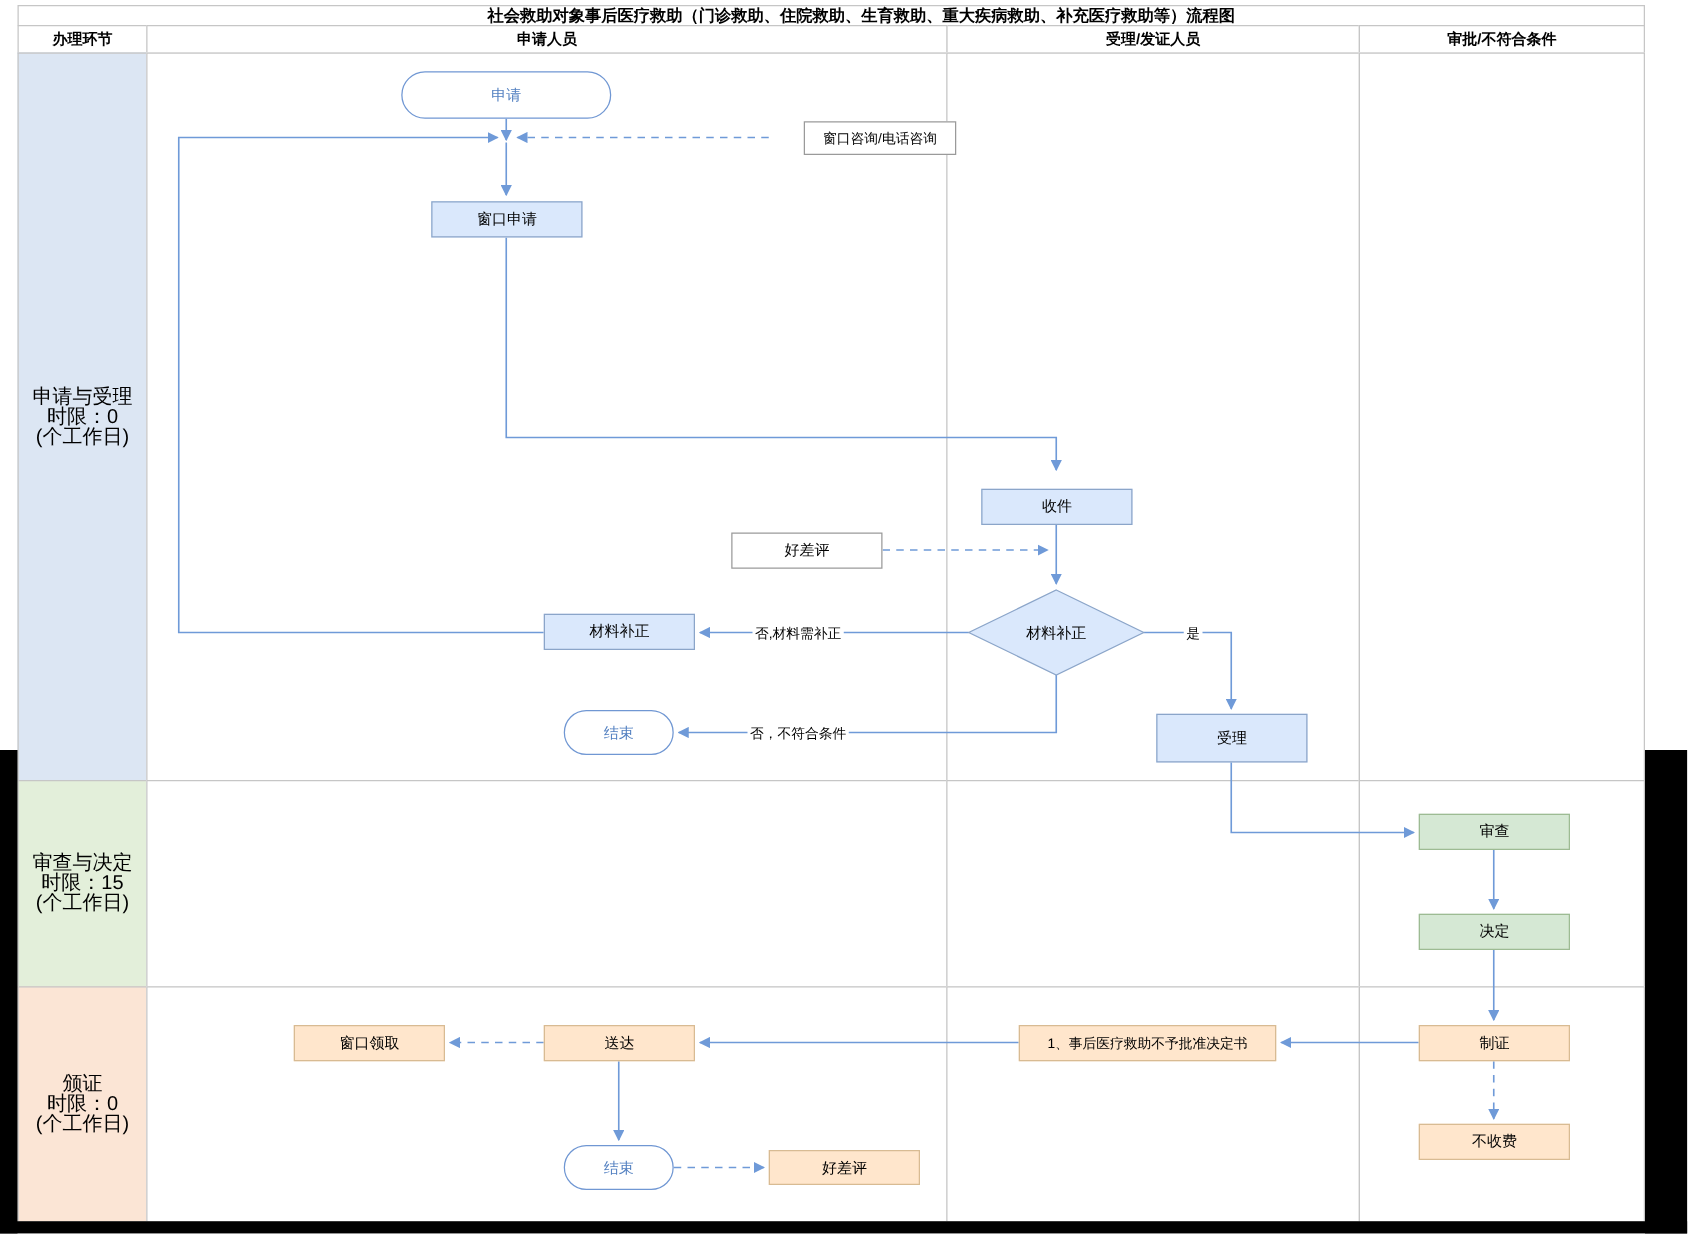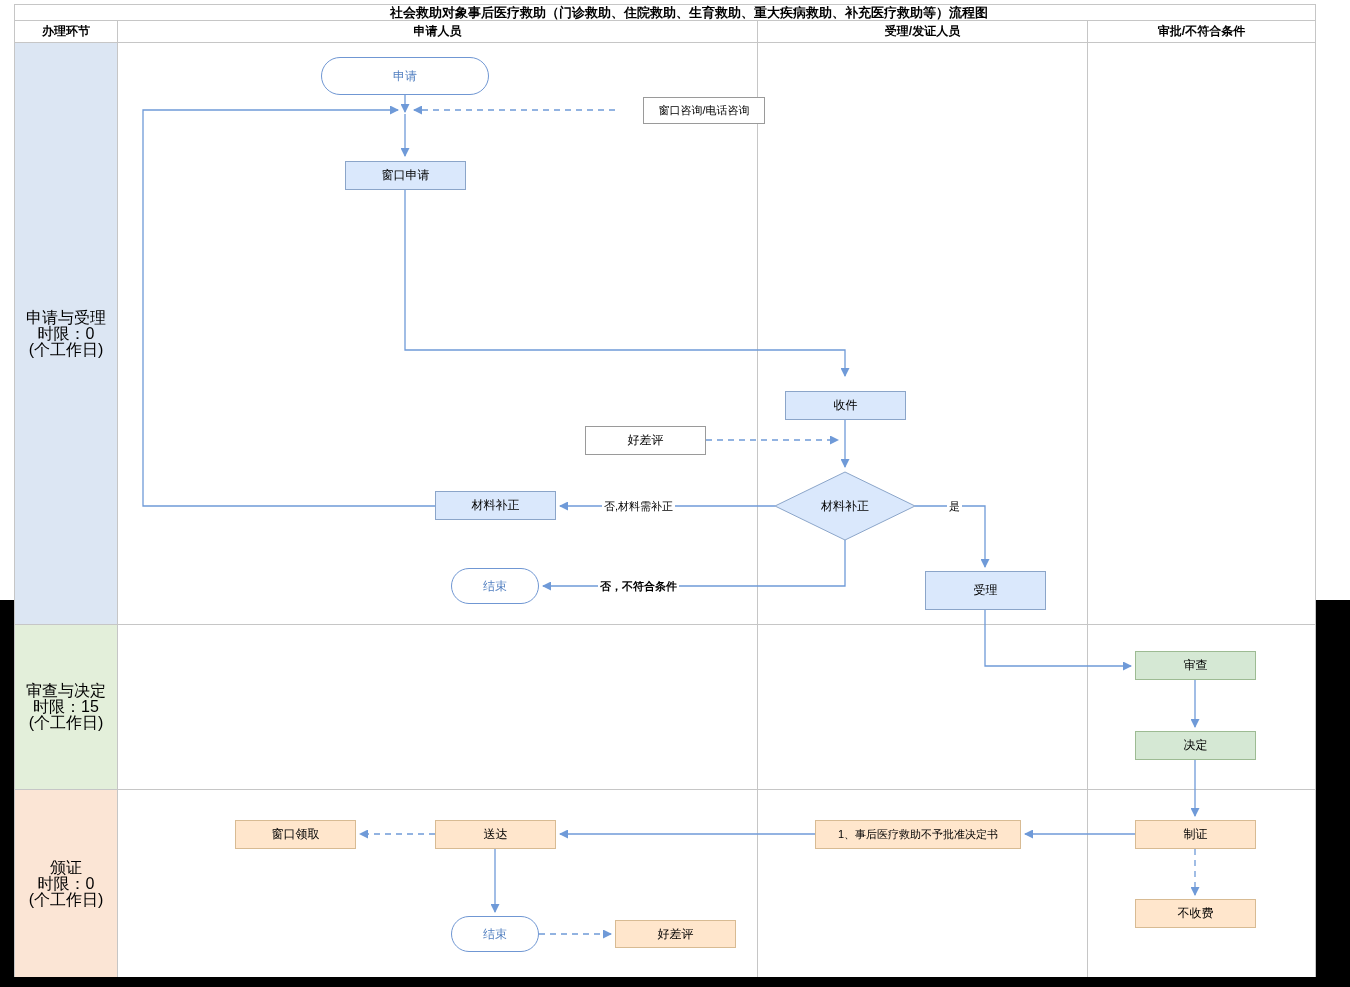--- a/index.html
+++ b/index.html
@@ -140,20 +140,20 @@
 
   <div class="node orange" style="left:435px;top:820px;width:121px;height:29px;">送达</div>
 
   <div class="node orange" style="left:235px;top:820px;width:121px;height:29px;">窗口领取</div>
 
   <div class="stadium" style="left:451px;top:916px;width:88px;height:36px;">结束</div>
 
   <div class="node orange" style="left:615px;top:920px;width:121px;height:28px;">好差评</div>
 
   <div class="edge-label" style="left:602px;top:499px;height:14px;">否,材料需补正</div>
-  <div class="edge-label" style="left:598px;top:579px;height:14px;font-weight:bold;">否，不符合条件</div>
+  <div class="edge-label" style="left:598px;top:579px;height:14px;">否，不符合条件</div>
   <div class="edge-label" style="left:947px;top:499px;height:14px;">是</div>
 
   <div class="mask" style="left:0;top:600px;width:14px;height:387px;"></div>
   <div class="mask" style="left:1316px;top:600px;width:34px;height:387px;"></div>
   <div class="mask" style="left:0;top:977px;width:1350px;height:10px;"></div>
 
 </div>
 
 </body></html>

